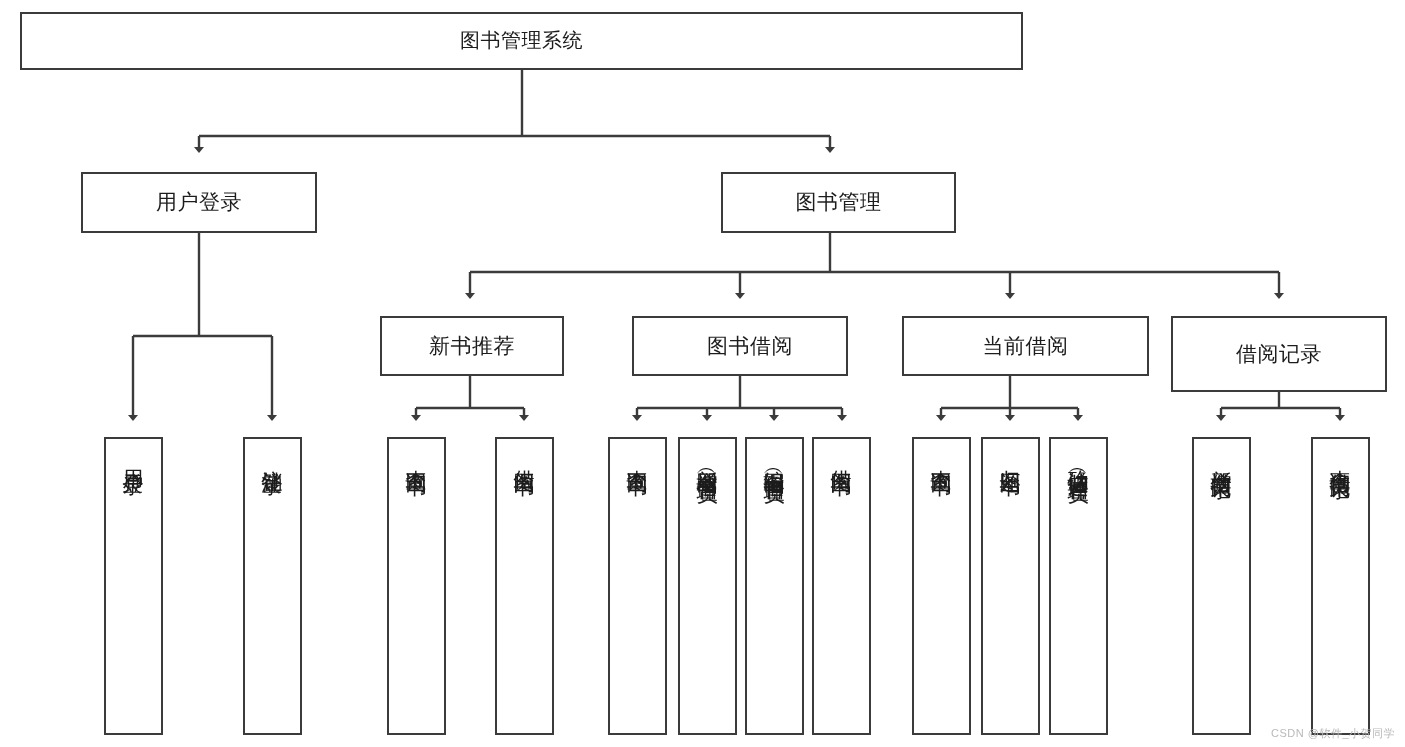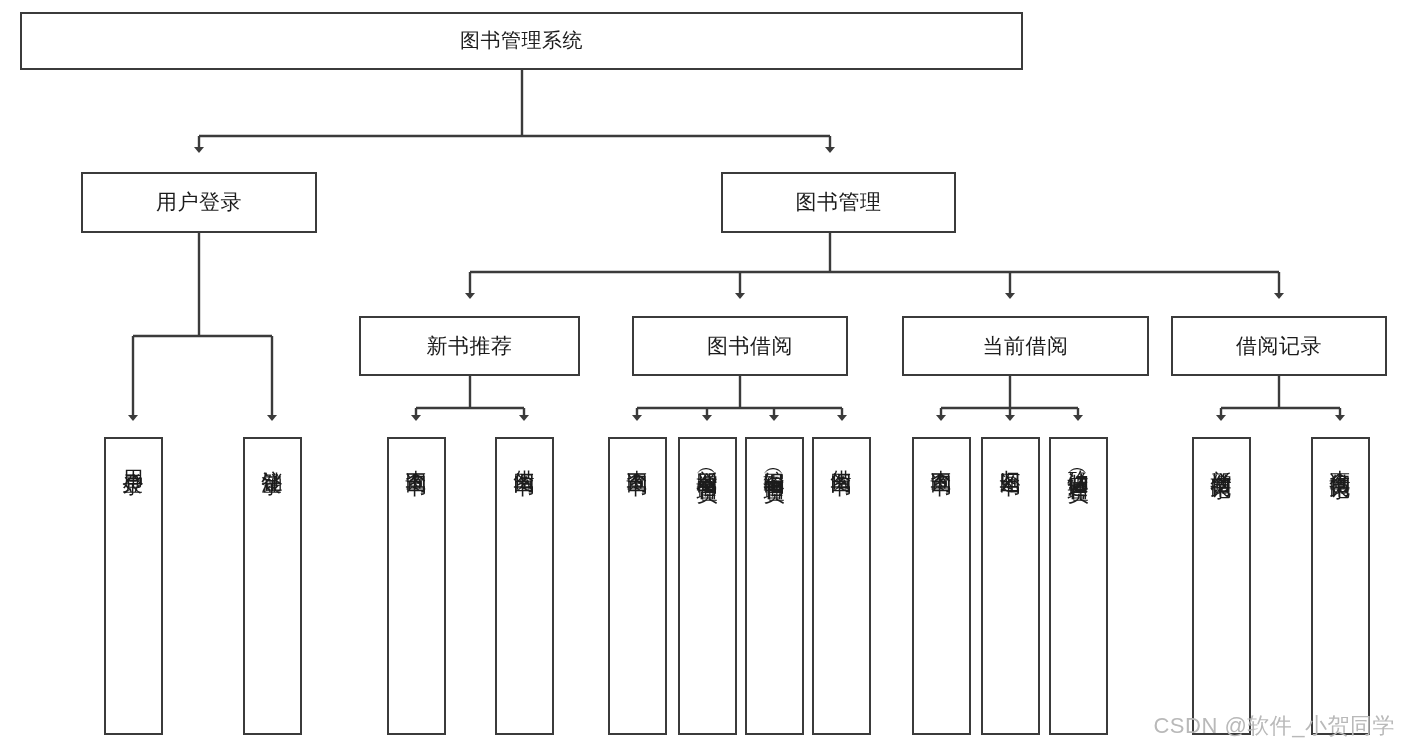--- a/index.html
+++ b/index.html
@@ -58,21 +58,21 @@
     line-height: 1.1;
     letter-spacing: 2px;
     white-space: nowrap;
   }
   .node.root .node-label { font-size: 20px; }
 
   .watermark {
     position: absolute;
     right: 10px;
     bottom: 6px;
-    font-size: 22px;
+    font-size: 11px;
     color: #b9b9b9;
     white-space: nowrap;
     letter-spacing: 0.5px;
   }
 </style>
 </head>
 <body>
 
 <div id="diagram-root">
 
@@ -130,30 +130,30 @@
     <span class="node-label">图书管理系统</span>
   </div>
 
   <div class="node horizontal" style="left:81px; top:172px; width:236px; height:61px;">
     <span class="node-label">用户登录</span>
   </div>
   <div class="node horizontal" style="left:711px; top:172px; width:235px; height:61px;margin-left:10px;">
     <span class="node-label">图书管理</span>
   </div>
 
-  <div class="node horizontal" style="left:359px; top:316px; width:221px; height:60px;">
+  <div class="node horizontal" style="left:380px; top:316px; width:184px; height:60px;">
     <span class="node-label">新书推荐</span>
   </div>
   <div class="node horizontal" style="left:632px; top:316px; width:216px; height:60px;padding-left:20px;">
     <span class="node-label">图书借阅</span>
   </div>
   <div class="node horizontal" style="left:902px; top:316px; width:247px; height:60px;">
     <span class="node-label">当前借阅</span>
   </div>
-  <div class="node horizontal" style="left:1171px; top:316px; width:216px; height:60px;">
+  <div class="node horizontal" style="left:1171px; top:316px; width:216px; height:76px;">
     <span class="node-label">借阅记录</span>
   </div>
 
   <div class="node vertical" style="left:104px; top:437px; width:59px; height:298px;">
     <span class="node-label">用户登录</span>
   </div>
   <div class="node vertical" style="left:243px; top:437px; width:59px; height:298px;">
     <span class="node-label">注销登录</span>
   </div>
 

